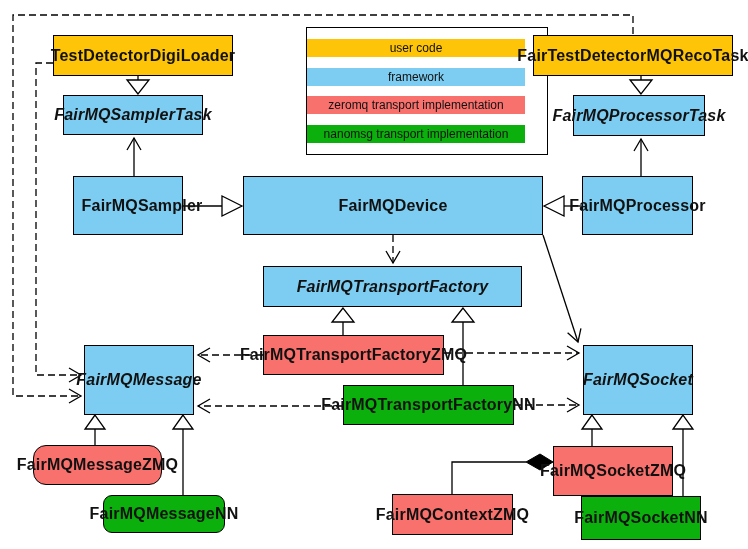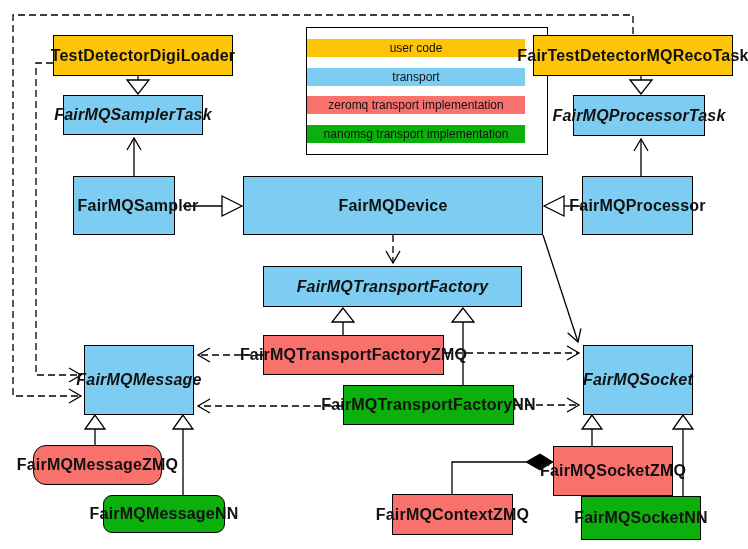--- a/index.html
+++ b/index.html
@@ -118,39 +118,39 @@
       <path class="edge" d="M452,494 L452,462 L526,462"></path>
       <polygon class="diamond" points="553,462 540,454 526,462 540,470"></polygon>
     </g>
   </svg>
 
   <div class="legend">
     <div class="legend-strip cat-user">
       <span>user code</span>
     </div>
     <div class="legend-strip cat-framework">
-      <span>transport</span>
+      <span>framework</span>
     </div>
     <div class="legend-strip cat-zeromq">
       <span>zeromq transport implementation</span>
     </div>
     <div class="legend-strip cat-nanomsg">
       <span>nanomsg transport implementation</span>
     </div>
   </div>
 
   <div class="node cat-user" style="left:53px;top:35px;width:180px;height:41px;">TestDetectorDigiLoader</div>
 
   <div class="node cat-user" style="left:533px;top:35px;width:200px;height:41px;">FairTestDetectorMQRecoTask</div>
 
   <div class="node cat-framework abstract" style="left:63px;top:95px;width:140px;height:40px;">FairMQSamplerTask</div>
 
   <div class="node cat-framework abstract" style="left:573px;top:95px;width:132px;height:41px;">FairMQProcessorTask</div>
 
-  <div class="node cat-framework" style="left:73px;top:176px;width:102px;height:59px;padding-left:28px;">FairMQSampler</div>
+  <div class="node cat-framework" style="left:73px;top:176px;width:110px;height:59px;padding-left:28px;">FairMQSampler</div>
 
   <div class="node cat-framework" style="left:243px;top:176px;width:300px;height:59px;">FairMQDevice</div>
 
   <div class="node cat-framework" style="left:582px;top:176px;width:111px;height:59px;">FairMQProcessor</div>
 
   <div class="node cat-framework abstract" style="left:263px;top:266px;width:259px;height:41px;">FairMQTransportFactory</div>
 
   <div class="node cat-zeromq" style="left:263px;top:335px;width:181px;height:40px;">FairMQTransportFactoryZMQ</div>
 
   <div class="node cat-nanomsg" style="left:343px;top:385px;width:171px;height:40px;">FairMQTransportFactoryNN</div>

